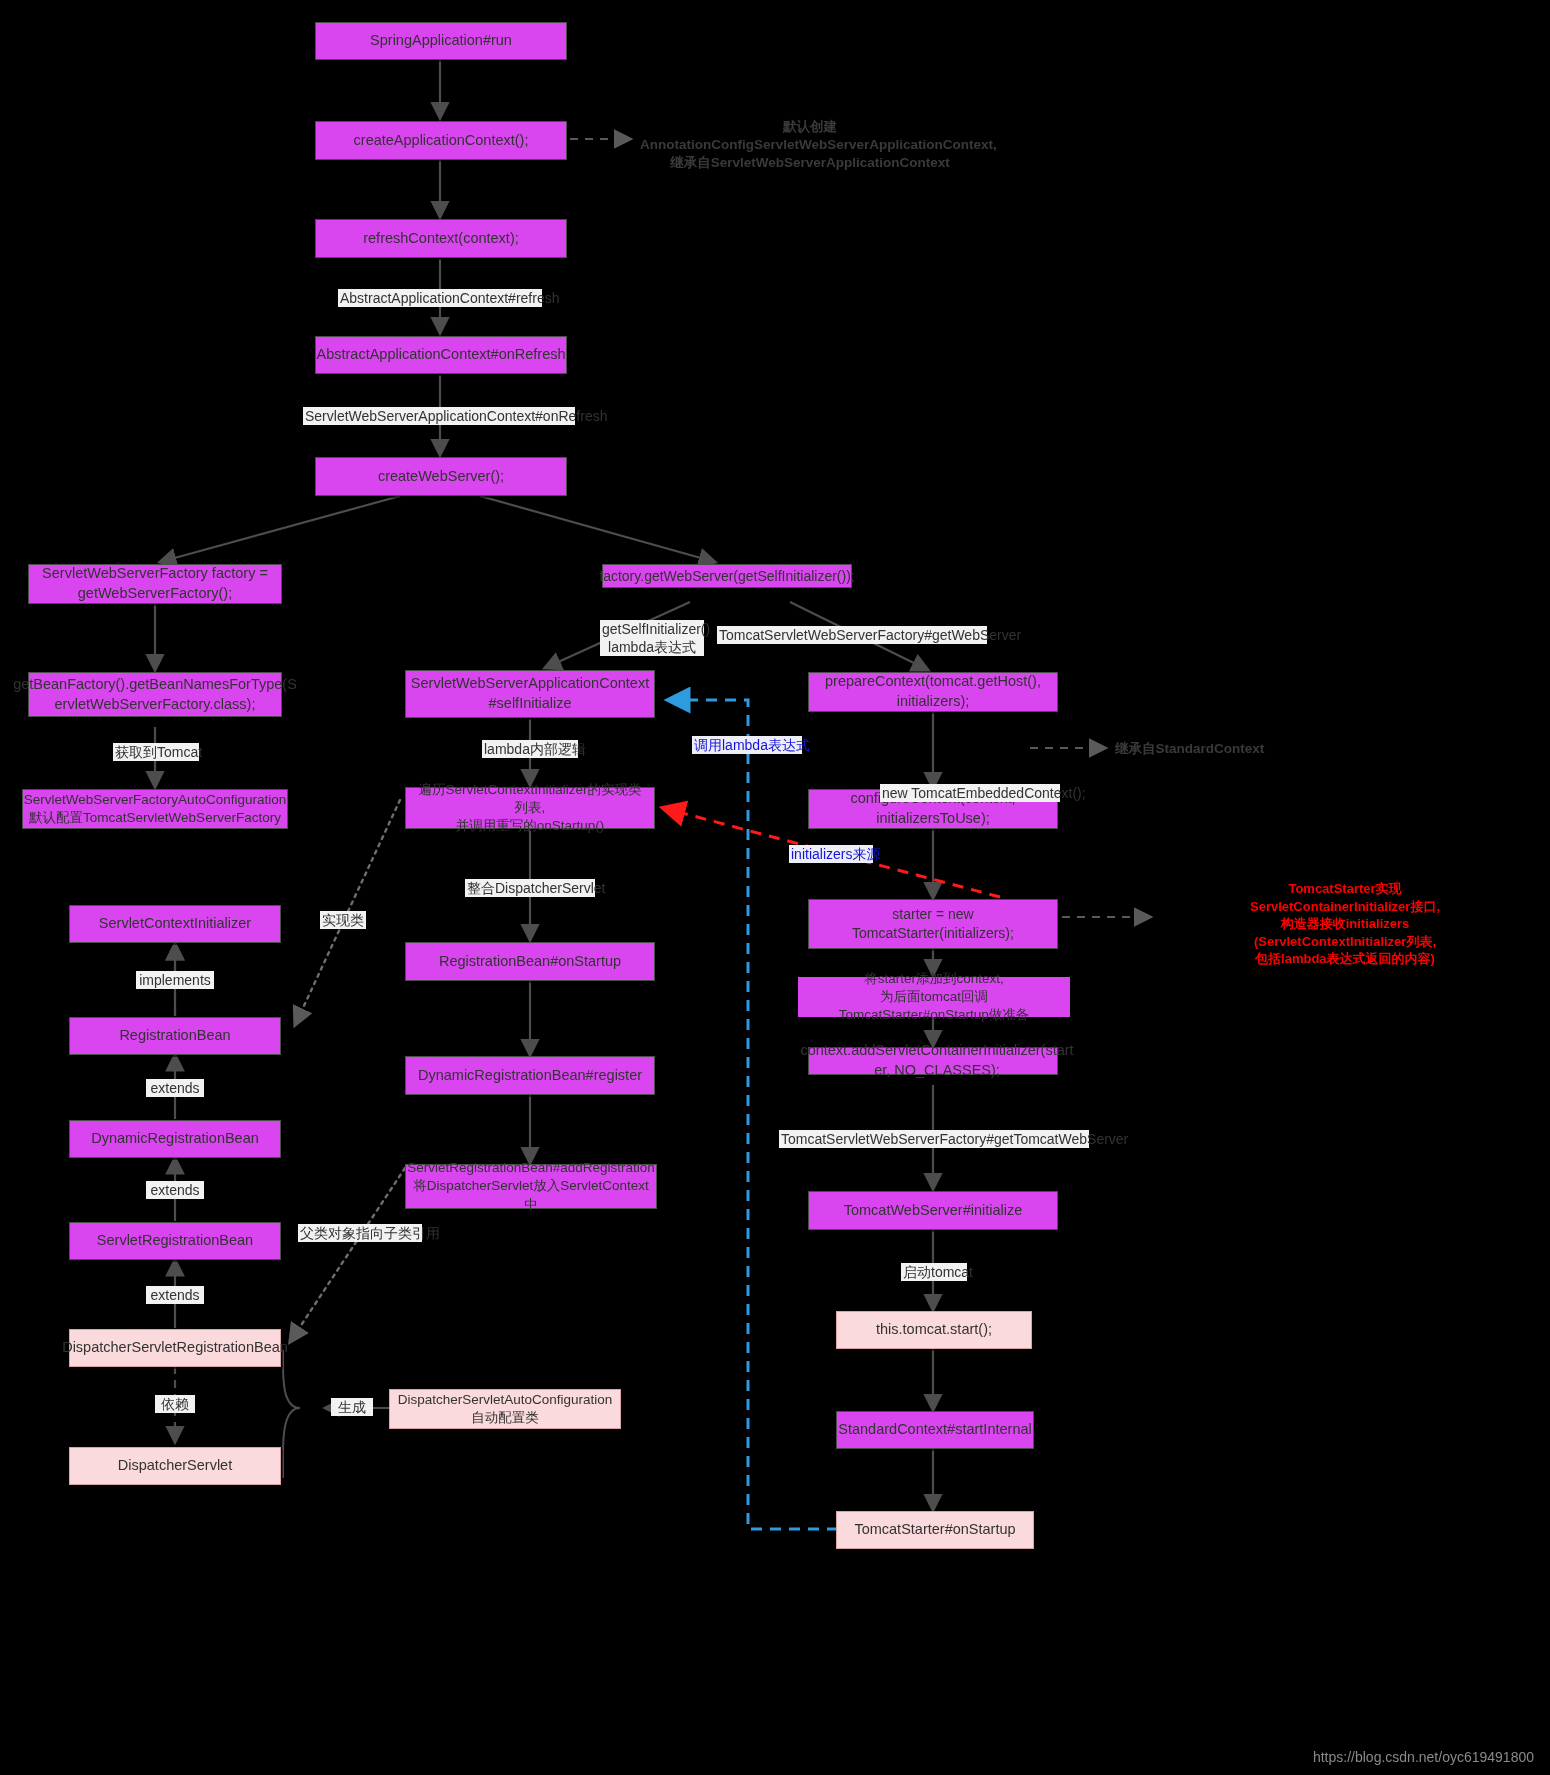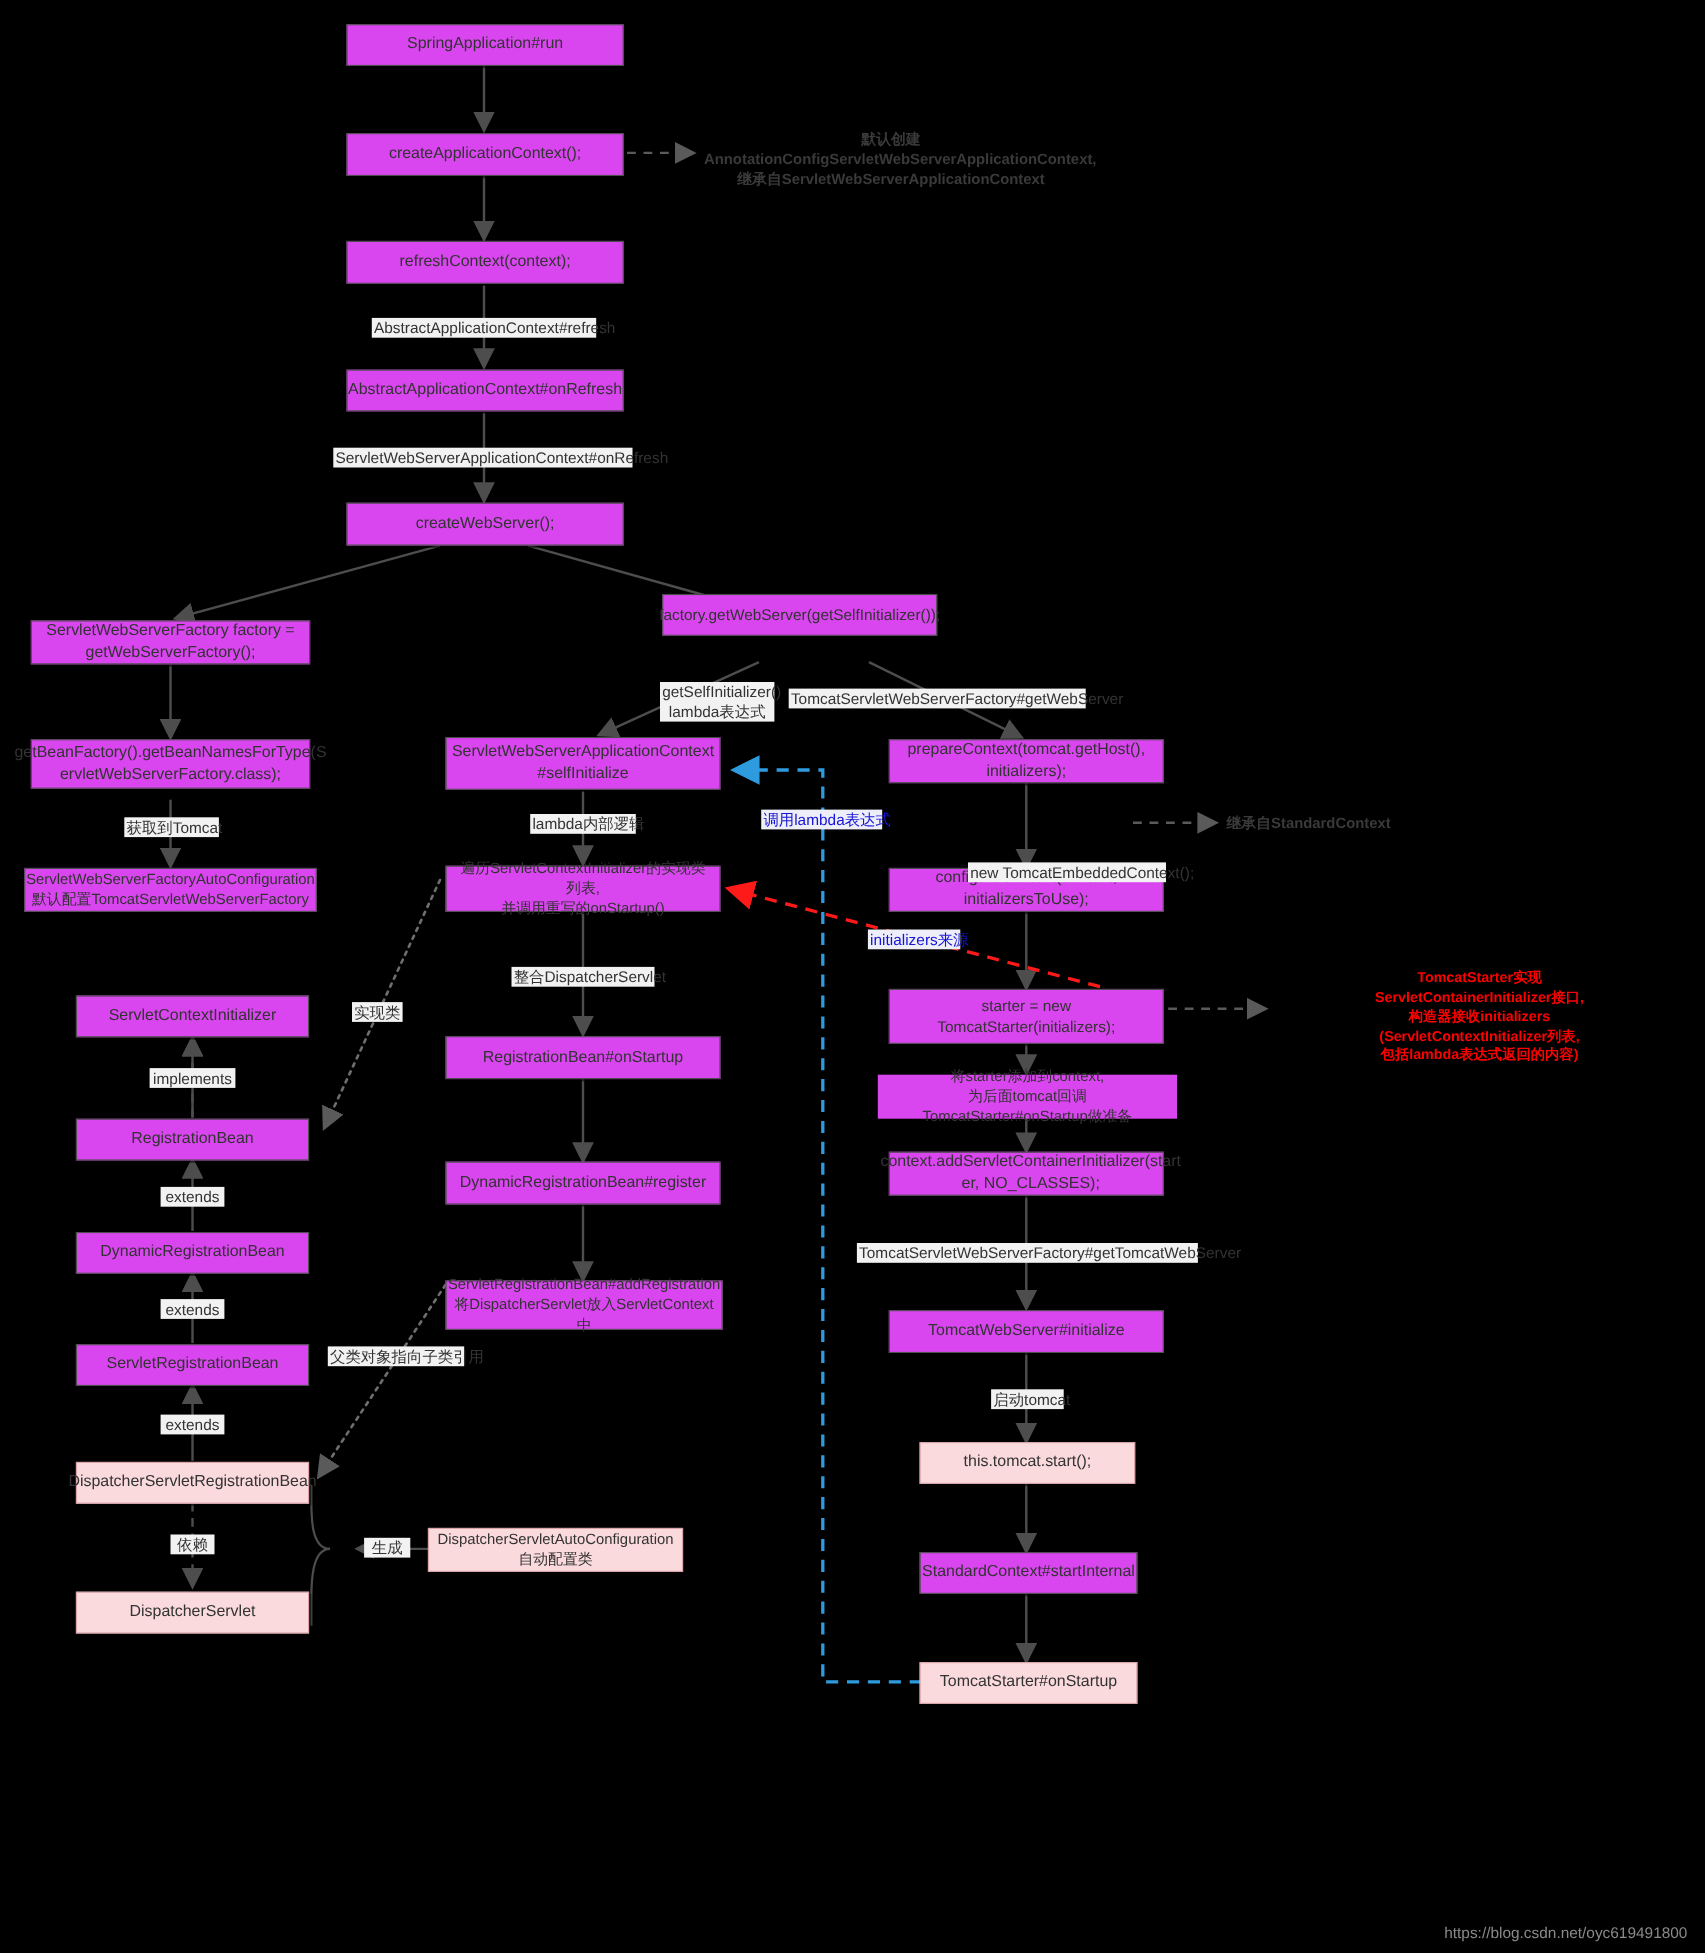--- a/index.html
+++ b/index.html
@@ -123,21 +123,21 @@
   <div class="node" style="left:315px;top:336px;width:252px;height:38px;">AbstractApplicationContext#onRefresh</div>
   <div class="node" style="left:315px;top:457px;width:252px;height:39px;">createWebServer();</div>
 
   <div class="node" style="left:28px;top:564px;width:254px;height:40px;white-space:pre-line;">ServletWebServerFactory factory =
 getWebServerFactory();</div>
   <div class="node" style="left:28px;top:672px;width:254px;height:45px;white-space:pre-line;">getBeanFactory().getBeanNamesForType(S
 ervletWebServerFactory.class);</div>
   <div class="node" style="left:22px;top:789px;width:266px;height:40px;white-space:pre-line;font-size:13.5px;">ServletWebServerFactoryAutoConfiguration
 默认配置TomcatServletWebServerFactory</div>
 
-  <div class="node" style="left:602px;top:540px;width:250px;height:38px;font-size:14px;">factory.getWebServer(getSelfInitializer());</div>
+  <div class="node" style="left:602px;top:564px;width:250px;height:24px;font-size:14px;">factory.getWebServer(getSelfInitializer());</div>
   <div class="node" style="left:405px;top:670px;width:250px;height:48px;white-space:pre-line;">ServletWebServerApplicationContext
 #selfInitialize</div>
   <div class="node" style="left:405px;top:787px;width:250px;height:42px;white-space:pre-line;font-size:13.5px;">遍历ServletContextInitializer的实现类列表,
 并调用重写的onStartup()</div>
   <div class="node" style="left:405px;top:942px;width:250px;height:39px;">RegistrationBean#onStartup</div>
   <div class="node" style="left:405px;top:1056px;width:250px;height:39px;">DynamicRegistrationBean#register</div>
   <div class="node" style="left:405px;top:1164px;width:252px;height:45px;white-space:pre-line;font-size:13.5px;">ServletRegistrationBean#addRegistration
 将DispatcherServlet放入ServletContext中</div>
 
   <div class="node" style="left:69px;top:905px;width:212px;height:38px;">ServletContextInitializer</div>
@@ -149,21 +149,21 @@
   <div class="node pink" style="left:389px;top:1389px;width:232px;height:40px;white-space:pre-line;font-size:13.5px;">DispatcherServletAutoConfiguration
 自动配置类</div>
 
   <div class="node" style="left:808px;top:672px;width:250px;height:40px;white-space:pre-line;">prepareContext(tomcat.getHost(),
 initializers);</div>
   <div class="node" style="left:808px;top:789px;width:250px;height:40px;white-space:pre-line;">configureContext(context,
 initializersToUse);</div>
   <div class="node" style="left:808px;top:899px;width:250px;height:50px;font-size:14px;">starter = new TomcatStarter(initializers);</div>
   <div class="node" style="left:798px;top:977px;width:272px;height:40px;white-space:pre-line;border:none;box-shadow:none;font-size:13.5px;text-align:center;">将starter添加到context,
 为后面tomcat回调TomcatStarter#onStartup做准备</div>
-  <div class="node" style="left:808px;top:1047px;width:250px;height:40px;white-space:pre-line;padding-left:16px;">context.addServletContainerInitializer(start
+  <div class="node" style="left:808px;top:1047px;width:250px;height:28px;white-space:pre-line;padding-left:16px;">context.addServletContainerInitializer(start
 er, NO_CLASSES);</div>
   <div class="node" style="left:808px;top:1191px;width:250px;height:39px;">TomcatWebServer#initialize</div>
   <div class="node pink" style="left:836px;top:1311px;width:196px;height:38px;">this.tomcat.start();</div>
   <div class="node" style="left:836px;top:1411px;width:198px;height:38px;">StandardContext#startInternal</div>
   <div class="node pink" style="left:836px;top:1511px;width:198px;height:38px;">TomcatStarter#onStartup</div>
 
   <div class="edge-label" style="left:338px;top:289px;width:204px;">AbstractApplicationContext#refresh</div>
   <div class="edge-label" style="left:303px;top:407px;width:272px;">ServletWebServerApplicationContext#onRefresh</div>
   <div class="edge-label" style="left:113px;top:743px;width:86px;">获取到Tomcat</div>
   <div class="edge-label" style="left: 583px; top: 620px; width: 104px; white-space: pre-line; margin-left: 17px;">getSelfInitializer()

